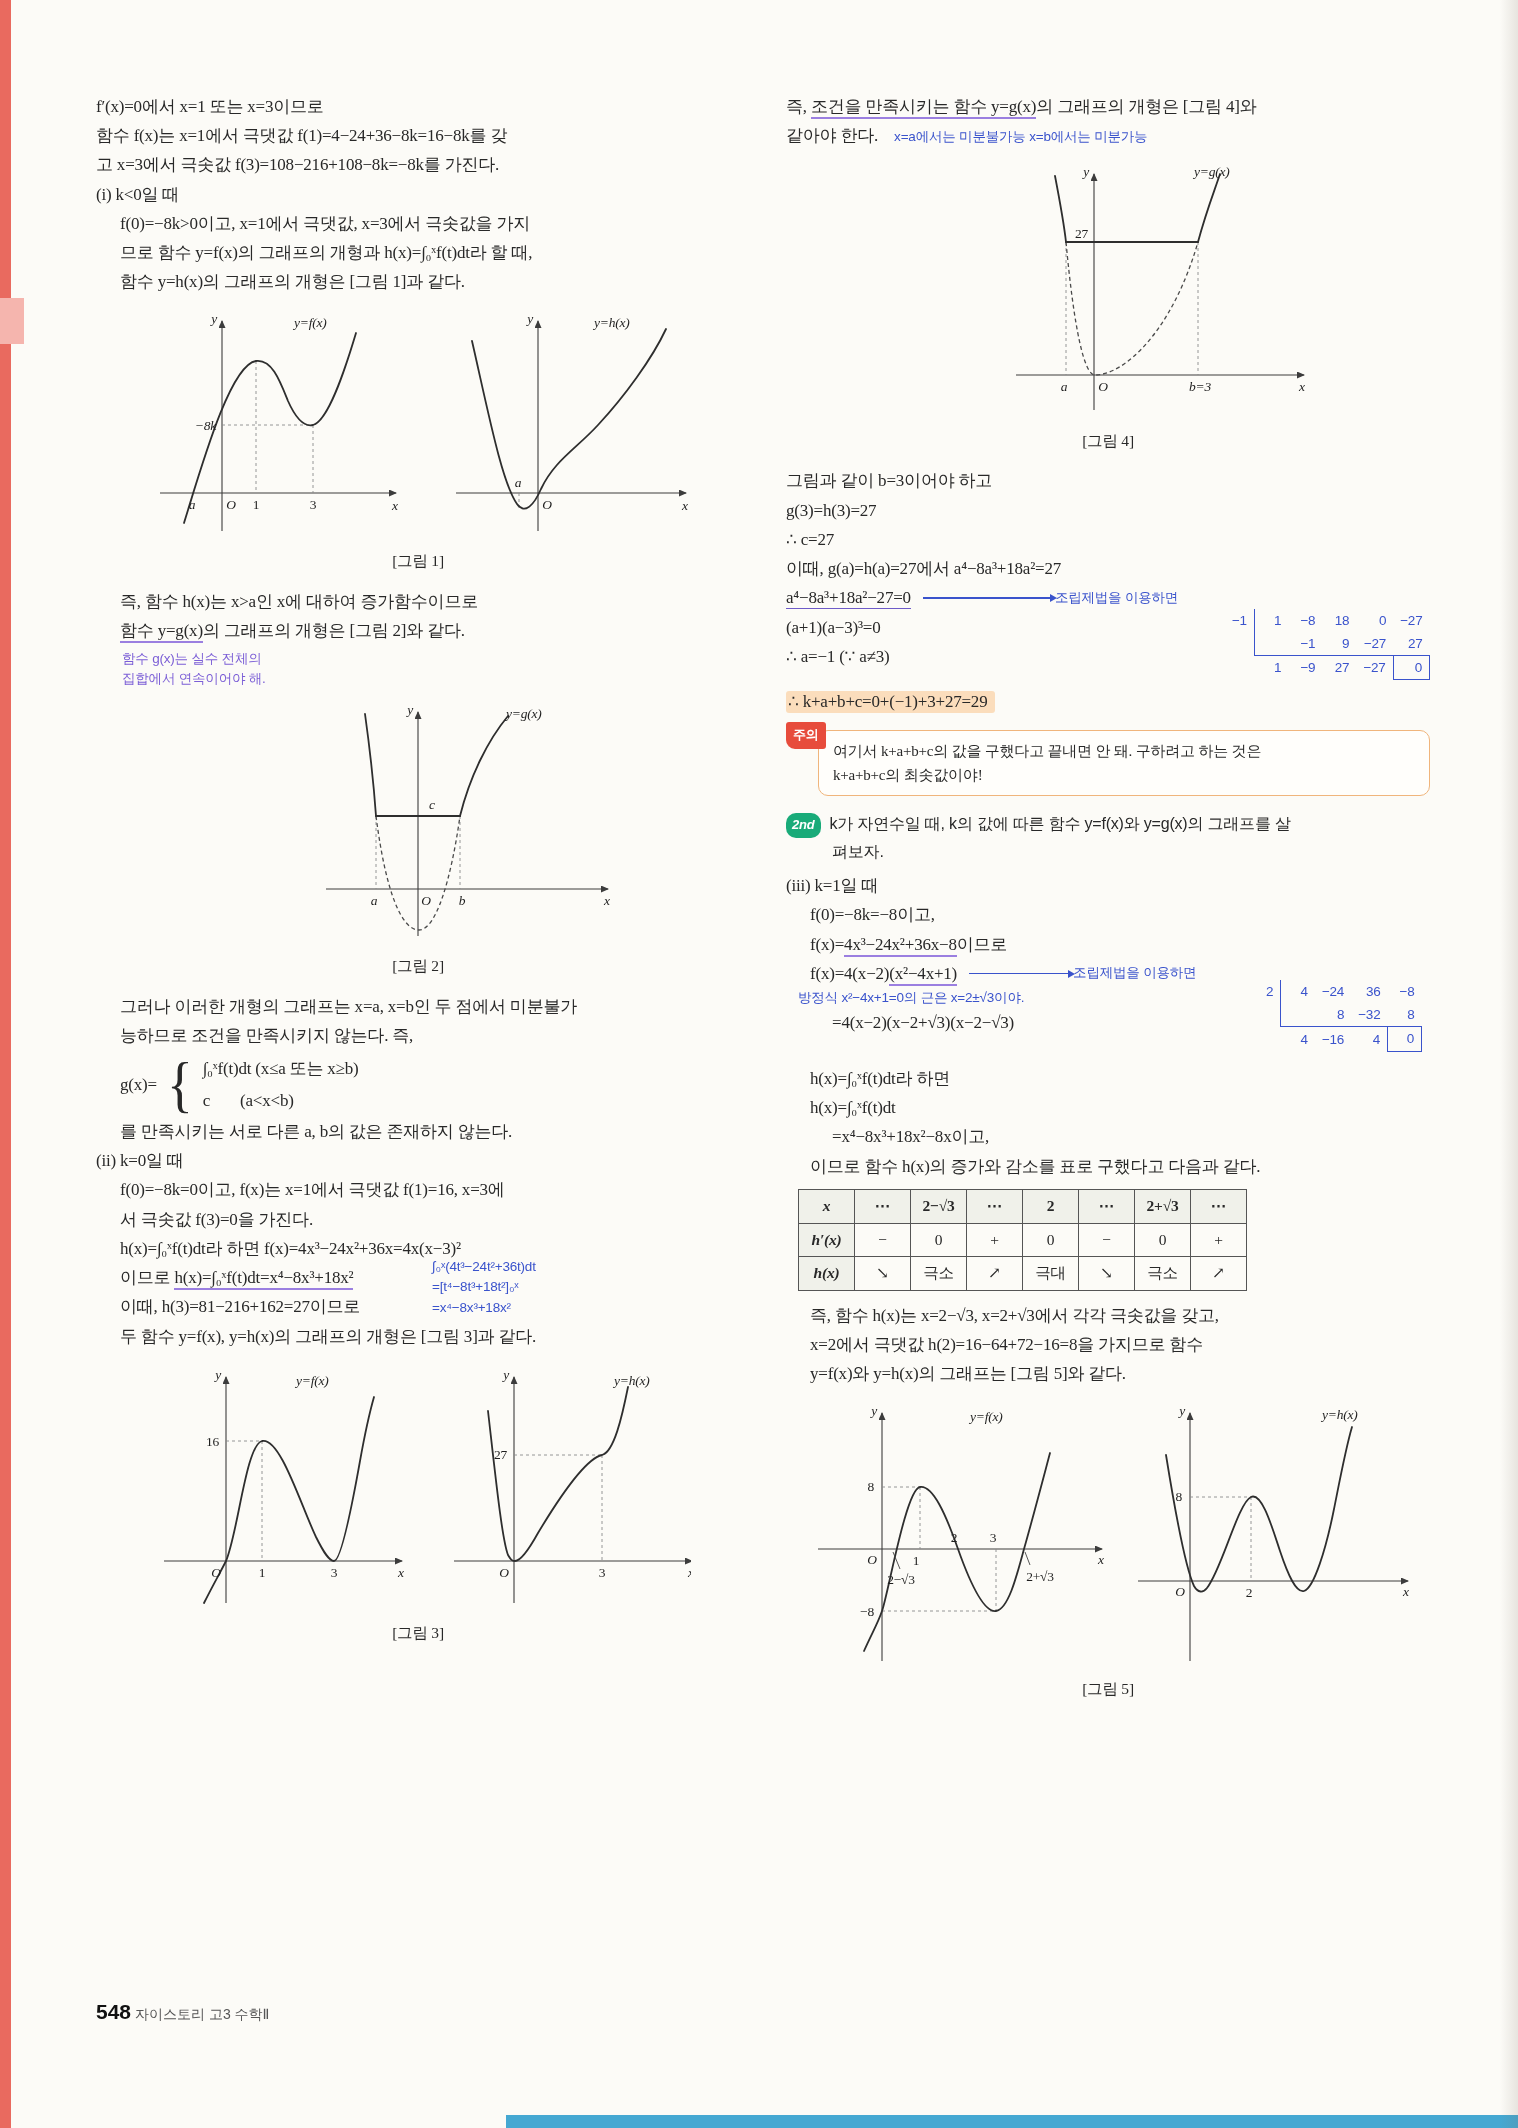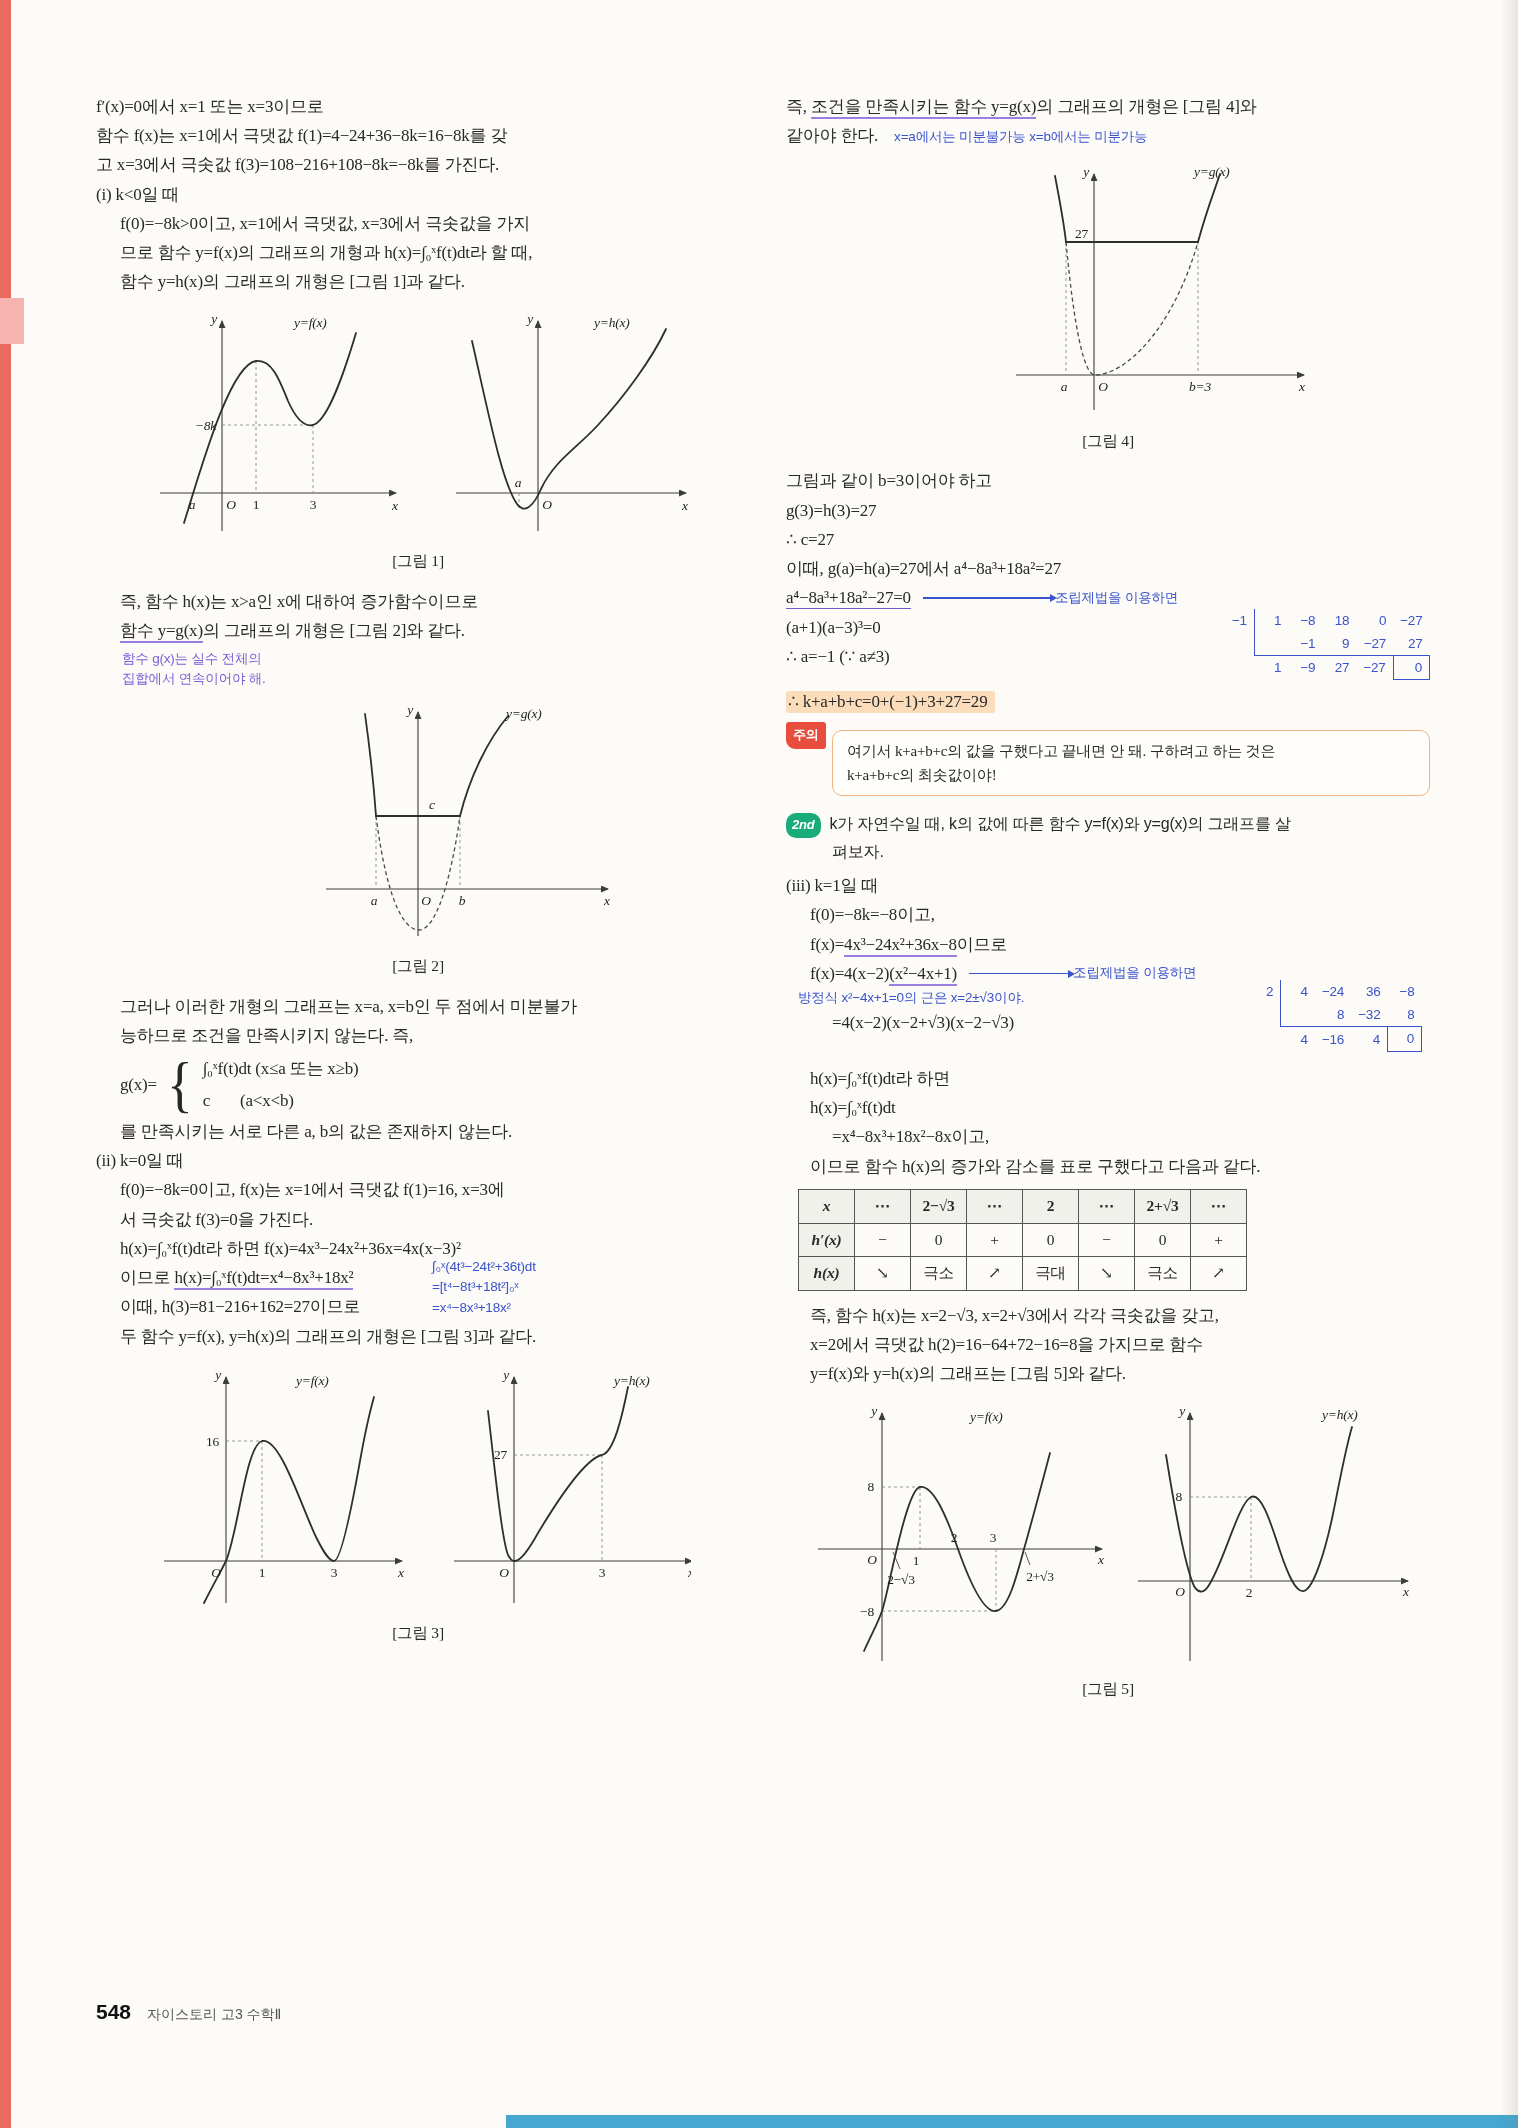--- a/index.html
+++ b/index.html
@@ -41,29 +41,29 @@
 .synthwrap{position:relative;}
 .synth{border-collapse:collapse;font-family:"Liberation Sans",sans-serif;font-size:13.5px;color:#3a53cc;position:absolute;}
 .synth td{padding:0 7px;text-align:right;height:21px;min-width:34px;}
 .synth .dvs{border-right:1.4px solid #3a53cc;min-width:26px;}
 .synth tr.sum td{border-top:1.4px solid #3a53cc;}
 .synth tr.sum td.nob{border-top:none;}
 .synth td.rem{border:1.4px solid #3a53cc;}
 .hl-orange{background:#fbddbc;padding:1px 8px 2px 2px;border-radius:3px;}
 .warnwrap{position:relative;margin:14px 0 14px 2px;}
 .warn-badge{position:absolute;left:-2px;top:-8px;background:#e74c3c;color:#fff;font-family:"Liberation Sans",sans-serif;font-size:13px;font-weight:bold;padding:2px 7px 3px;border-radius:3px 3px 3px 9px;}
-.warn-box{margin-left:44px;border:1.6px solid #f0b57c;border-radius:10px;padding:8px 14px;font-size:15px;line-height:1.6;background:#fffefb;}
+.warn-box{margin-left:30px;border:1.6px solid #f0b57c;border-radius:10px;padding:8px 14px;font-size:15px;line-height:1.6;background:#fffefb;}
 .second-block{margin:12px 0 6px;font-family:"Liberation Sans","DejaVu Sans",sans-serif;font-size:16px;line-height:1.7;}
 .snd-badge{display:inline-block;background:#19ab79;color:#fff;font-style:italic;font-weight:bold;font-size:13px;padding:1px 6px 2px;border-radius:10px;margin-right:9px;}
 .snd-cont{padding-left:46px;}
 .inc-table{border-collapse:collapse;margin:8px 0 10px 12px;font-size:15.5px;}
 .inc-table td{border:1.1px solid #555;padding:3px 10px;text-align:center;min-width:56px;}
 .inc-table .hd{font-weight:bold;font-style:italic;background:#f0f1ea;}
 .inc-table tr:first-child td{background:#f0f1ea;font-weight:bold;}
-.footer{position:absolute;left:96px;top:2000px;display:flex;align-items:baseline;gap:16px;}
+.footer{position:absolute;left:96px;top:2000px;display:flex;align-items:baseline;gap:4px;}
 .footer .num{font-size:21px;font-weight:bold;font-family:"Liberation Sans",sans-serif;color:#111;}
 .footer .title{font-size:14px;color:#555;font-family:"Liberation Sans",sans-serif;}
 </style>
 </head>
 <body>
 
 <div class="page">
   <div class="edge-left"></div>
   <div class="edge-notch"></div>
   <div class="edge-bottom"></div>

